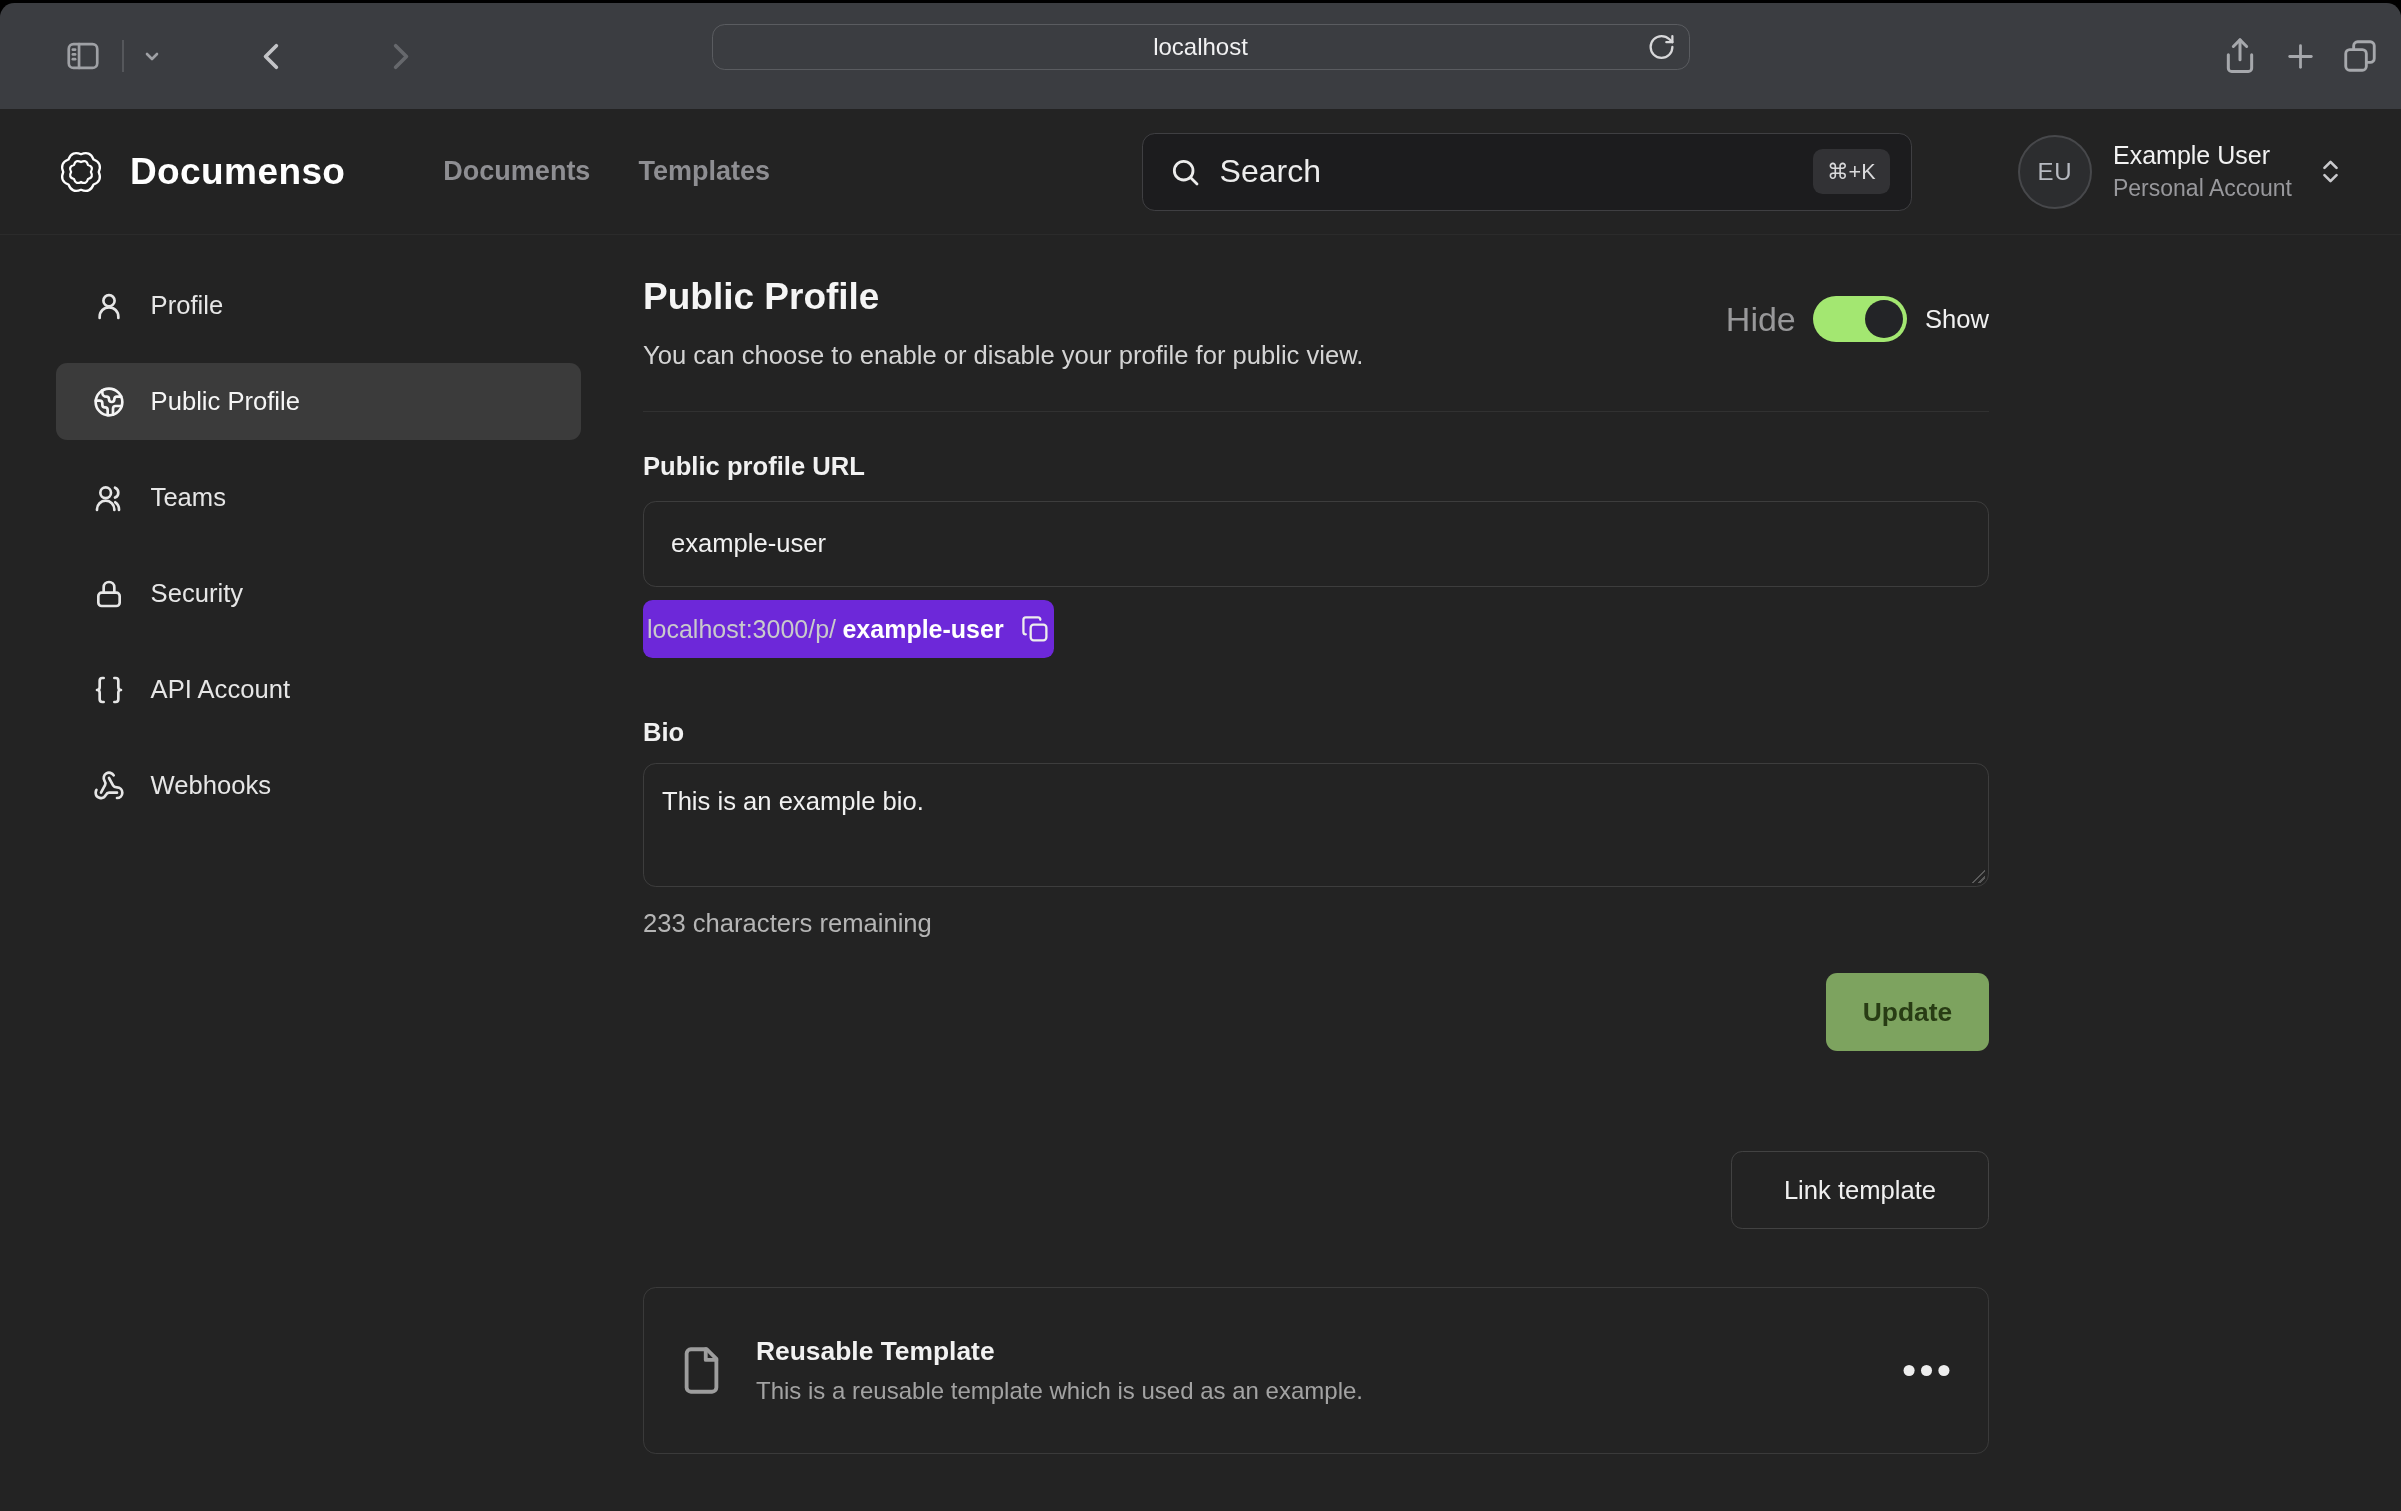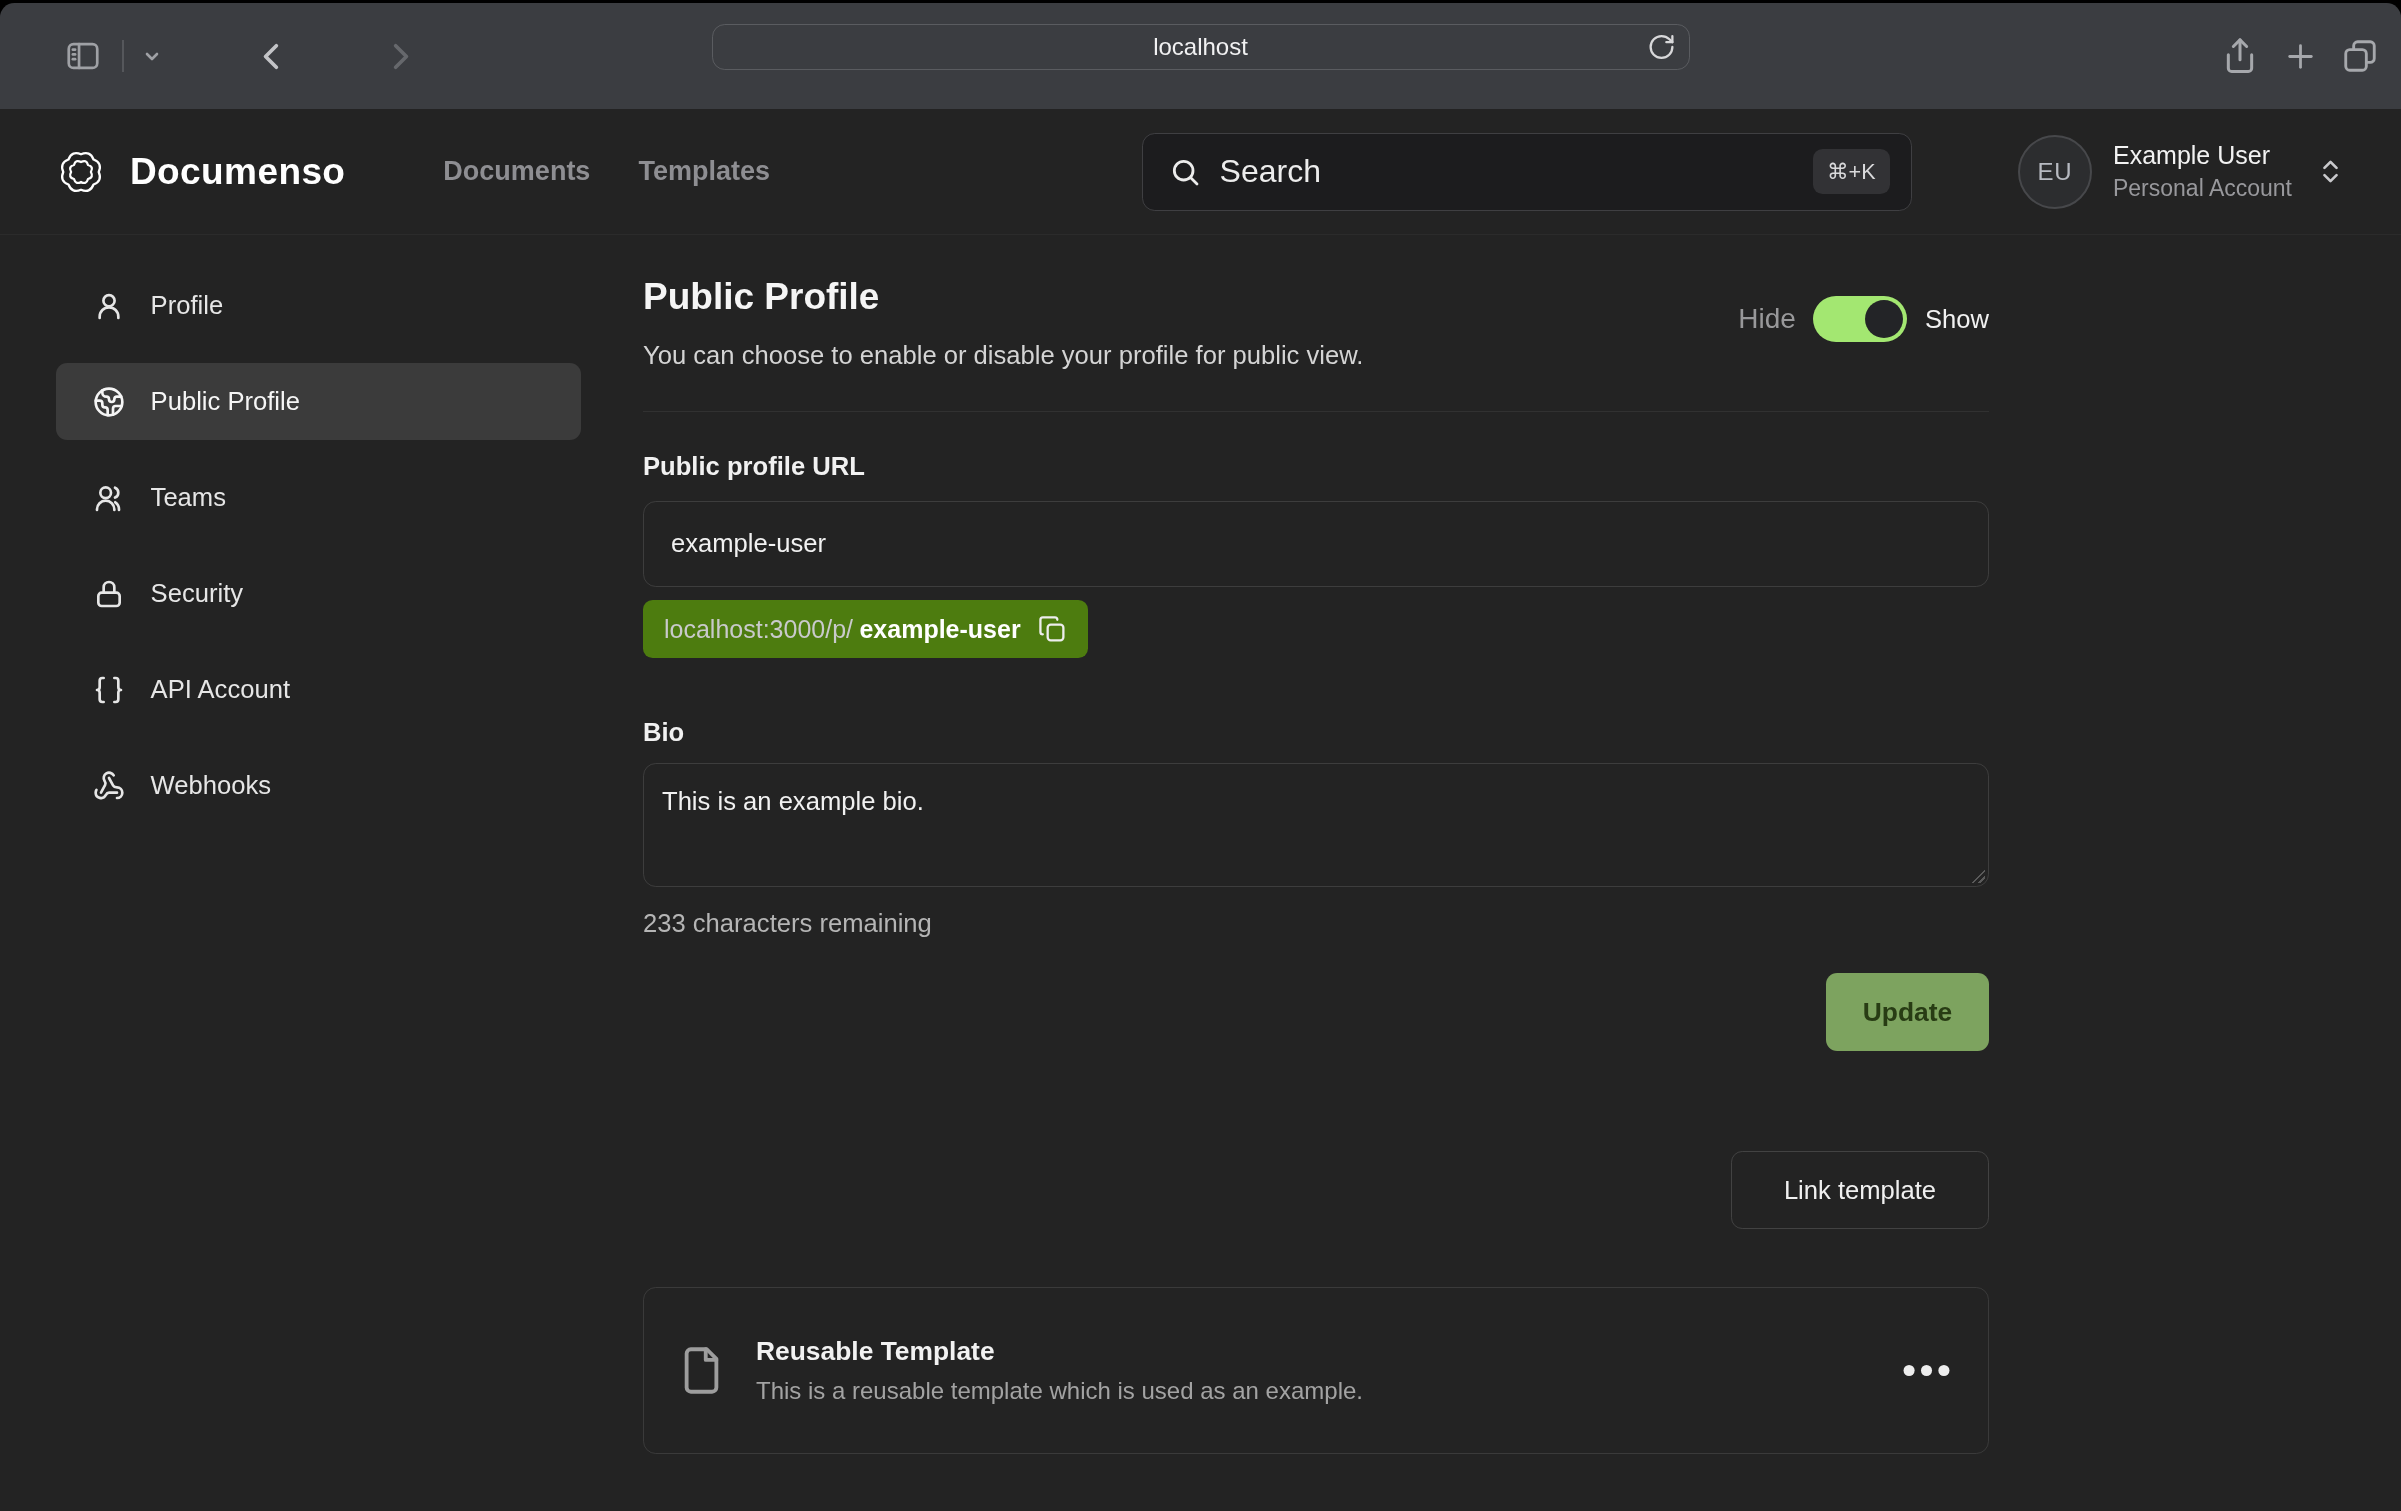--- a/index.html
+++ b/index.html
@@ -54,37 +54,37 @@
   .side-item .label { color:#e6e6e6; font-size:25.6px; font-weight:500; margin-left:25.6px; }
   .side-item.active { background:#3b3b3b; }
   .side-item.active .label { color:#f5f5f5; }
 
   main { width:1346px; margin-left:62px; padding-top:40px; }
 
   .page-head { position:relative; }
   .page-title { color:#f5f5f5; font-size:37px; font-weight:600; line-height:43px; }
   .page-subtitle { color:#d4d4d4; font-size:25.6px; line-height:32px; margin-top:21px; }
   .toggle-row { position:absolute; right:0; top:21px; display:flex; align-items:center; gap:17.6px; }
-  .toggle-label-off { color:#98989a; font-size:28px; }
+  .toggle-label-off { color:#98989a; font-size:34px; }
   .toggle-label-on { color:#f1f1f1; font-size:25.6px; }
   .switch { position:relative; width:94px; height:46px; border-radius:23px;
     background:var(--accent); cursor:pointer; }
   .switch .knob { position:absolute; top:4px; right:4px; width:38px; height:38px;
     border-radius:50%; background:#232427; }
 
   .rule { border:none; border-top:1.6px solid #313131; margin-top:40px; }
 
   .field-label { color:#f1f1f1; font-size:25.6px; font-weight:600; line-height:32px; margin-top:38px; }
   .text-input { display:block; width:100%; height:86px; margin-top:18.4px;
     background:transparent; border:1.6px solid #3d3d3d; border-radius:12.8px;
     color:#f1f1f1; font-size:25.6px; padding:0 27px;
     font-family:"Liberation Sans","DejaVu Sans",sans-serif; outline:none; }
 
   .url-chip { display:inline-flex; align-items:center; gap:17.6px; margin-top:13.6px;
-    height:58px; background:#4d7c0f; border-radius:9.6px; padding:0 21px; cursor:pointer; }
+    height:58px; background:#6d28d9; border-radius:9.6px; padding:0 4px; cursor:pointer; }
   .url-chip .prefix { color:#c9cacb; font-size:25px; }
   .url-chip .slug { color:#ffffff; font-size:25px; font-weight:700; margin-left:-11.2px; }
 
   .bio-wrap { position:relative; margin-top:15px; }
   .bio-area { display:block; width:100%; height:124px; background:transparent;
     border:1.6px solid #3d3d3d; border-radius:12.8px; resize:none; outline:none;
     color:#f1f1f1; font-size:25.6px; line-height:32px; padding:21px 18px;
     font-family:"Liberation Sans","DejaVu Sans",sans-serif; }
   .bio-wrap::after { content:""; position:absolute; right:4px; bottom:4px;
     width:16px; height:16px;

